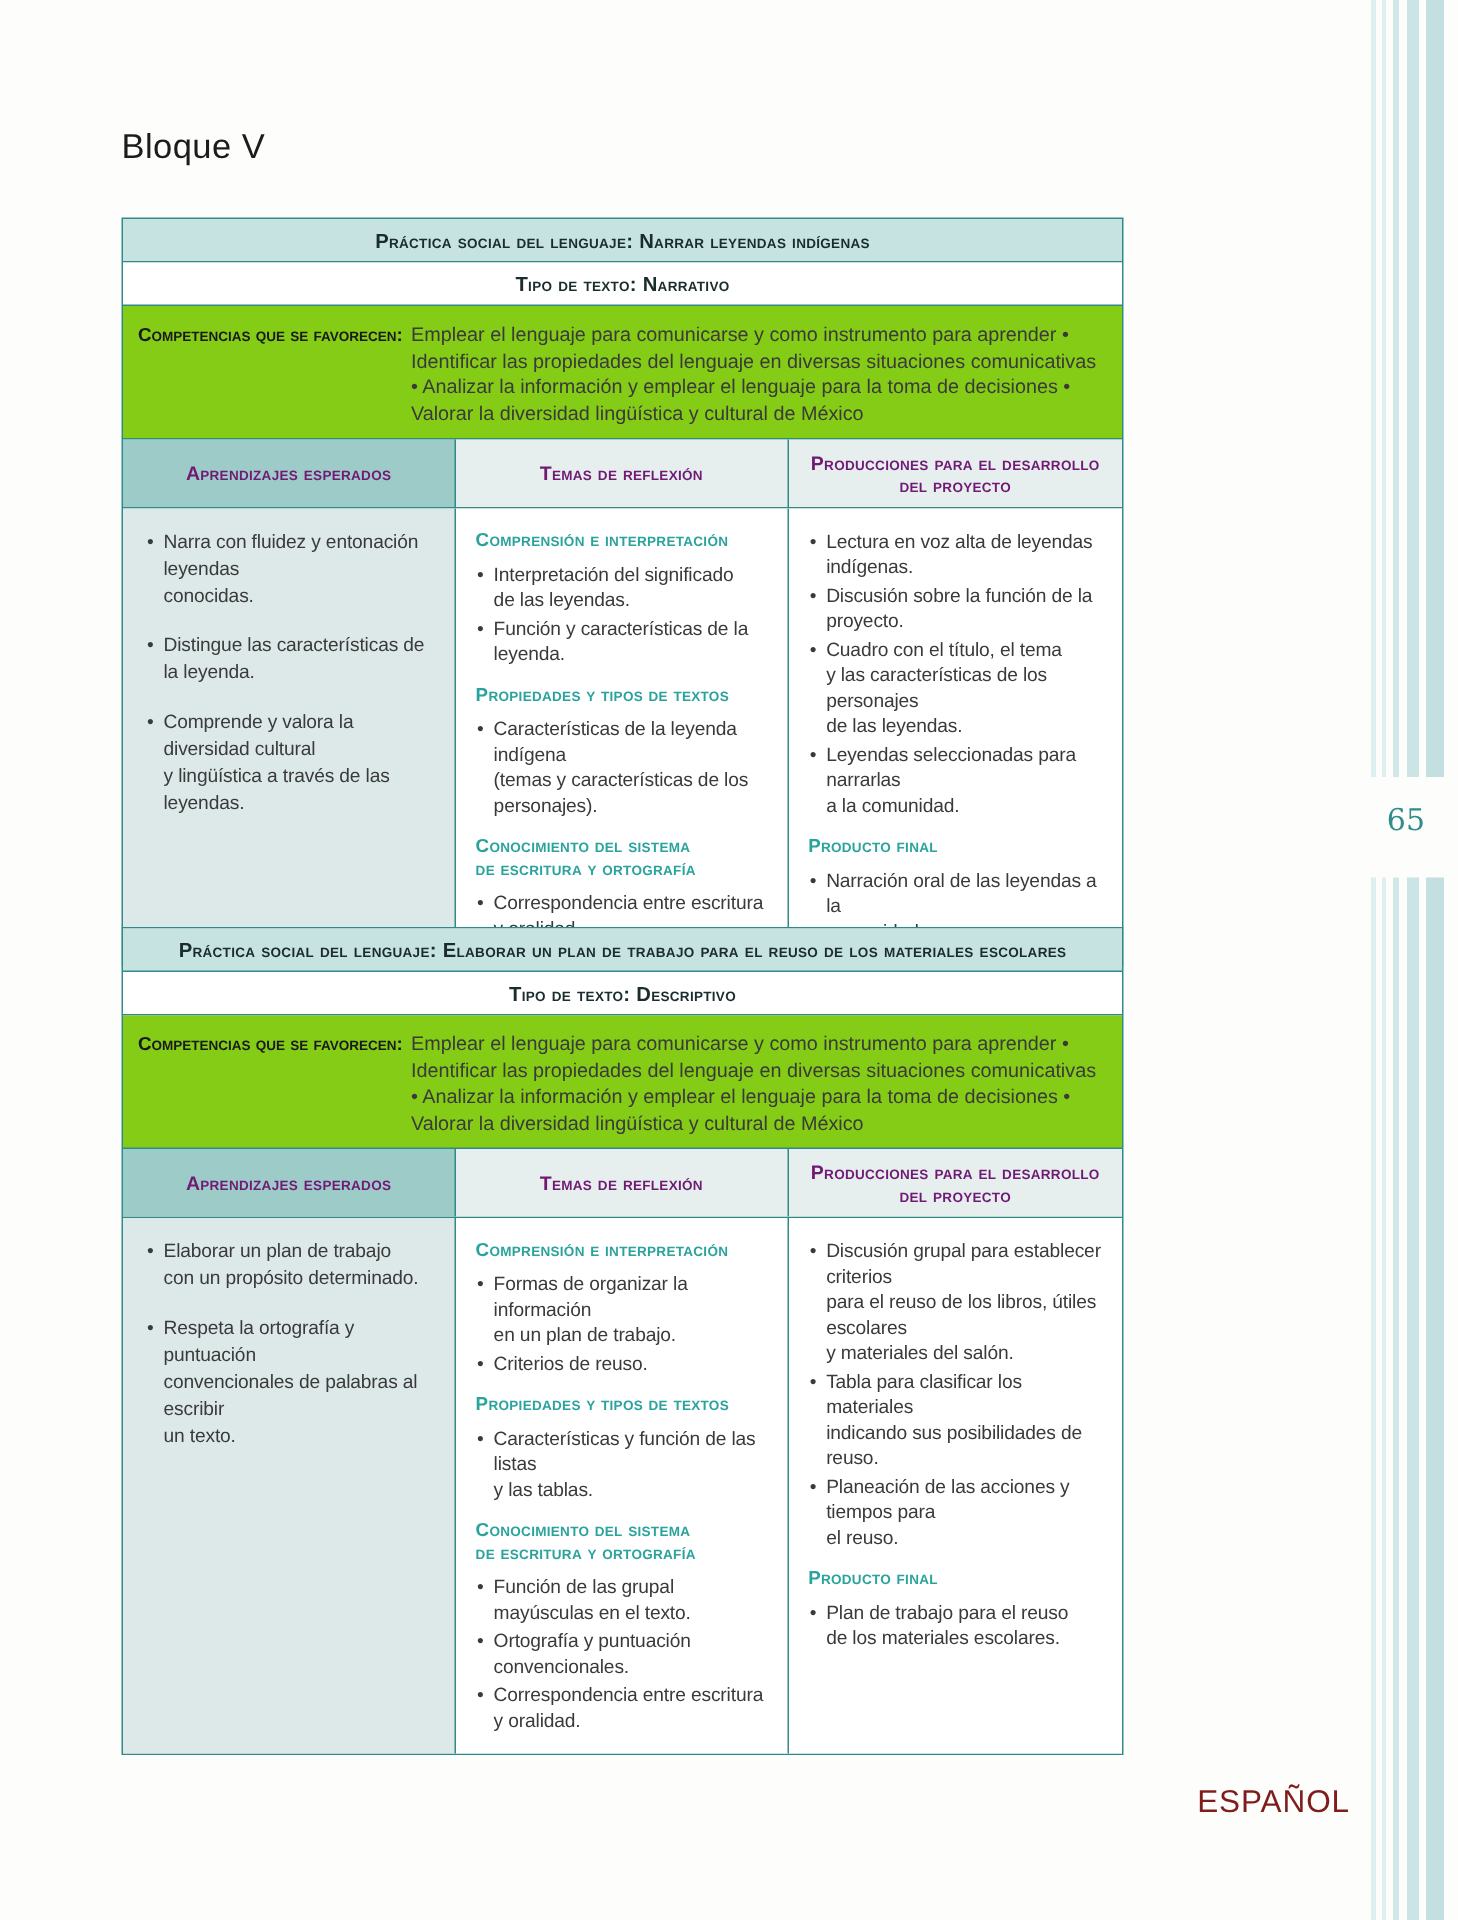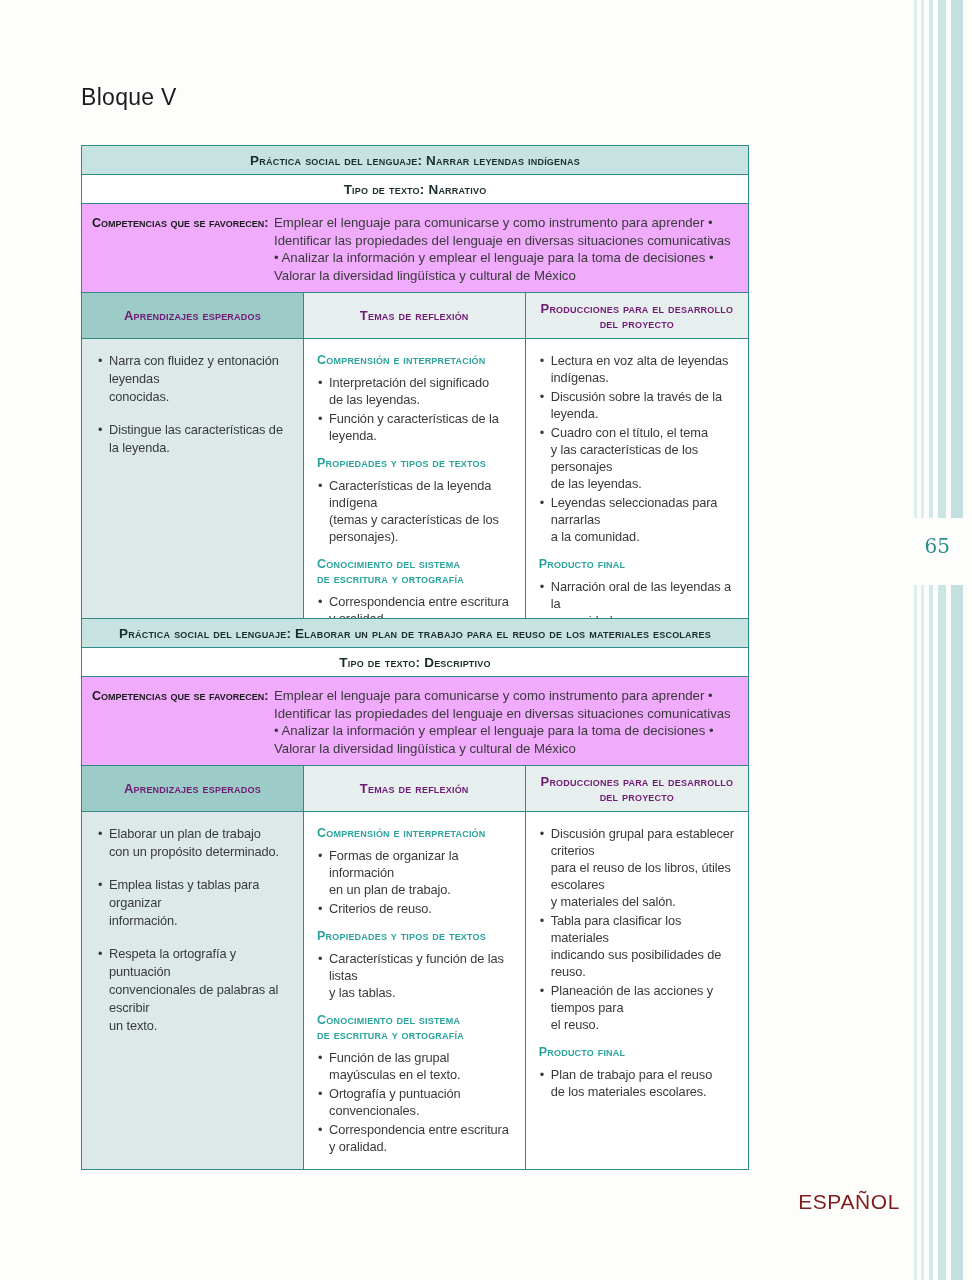--- a/index.html
+++ b/index.html
@@ -36,21 +36,21 @@
   #t1{top:145px}
   #t2{top:618px}
 
   .row{box-sizing:border-box;border-bottom:1px solid var(--bd)}
   .hdr{height:29px;display:flex;align-items:center;justify-content:center;
     font-variant:small-caps;font-weight:700;font-size:13.5px;
     letter-spacing:.2px;color:#1a2c2b}
   .practice{background:#c7e3e1}
   .texttype{background:#fff}
 
-  .comp{min-height:67px;background:#f0abfc;display:flex;align-items:flex-start;
+  .comp{min-height:67px;background:#84cc16;display:flex;align-items:flex-start;
     padding:10px 14px 8px 10px}
   .complabel{font-variant:small-caps;font-weight:700;font-size:12.5px;
     line-height:16px;width:182px;flex:none;color:#1a1a1a;padding-top:1px}
   .comptext{flex:1;font-size:13.2px;line-height:17.5px;color:var(--body-text)}
 
   .cols{display:flex}
   .col{box-sizing:border-box;width:273px;border-right:1px solid var(--bd)}
   .col:last-child{width:274px;border-right:none}
   .heads{border-bottom:1px solid var(--bd)}
   .heads .col{min-height:45px;display:flex;align-items:center;justify-content:center;
@@ -94,37 +94,39 @@
     <div class="col h1">Aprendizajes esperados</div>
     <div class="col h2">Temas de reflexión</div>
     <div class="col h3">Producciones para el desarrollo
 del proyecto</div>
   </div>
   <div class="cols bodyrow">
     <div class="col c1">
         <div class="it bullet">Narra con fluidez y entonación leyendas
 conocidas.</div>
         <div class="it bullet">Distingue las características de la leyenda.</div>
+        <div class="it bullet">Comprende y valora la diversidad cultural
+y lingüística a través de las leyendas.</div>
       </div>
     <div class="col c2">
         <div class="it subhead">Comprensión e interpretación</div>
         <div class="it bullet">Interpretación del significado
 de las leyendas.</div>
         <div class="it bullet">Función y características de la leyenda.</div>
         <div class="it subhead">Propiedades y tipos de textos</div>
         <div class="it bullet">Características de la leyenda indígena
 (temas y características de los
 personajes).</div>
         <div class="it subhead">Conocimiento del sistema
 de escritura y ortografía</div>
         <div class="it bullet">Correspondencia entre escritura y oralidad.</div>
       </div>
     <div class="col c3">
         <div class="it bullet">Lectura en voz alta de leyendas indígenas.</div>
-        <div class="it bullet">Discusión sobre la través de la leyenda.</div>
+        <div class="it bullet">Discusión sobre la función de la proyecto.</div>
         <div class="it bullet">Cuadro con el título, el tema
 y las características de los personajes
 de las leyendas.</div>
         <div class="it bullet">Leyendas seleccionadas para narrarlas
 a la comunidad.</div>
         <div class="it subhead">Producto final</div>
         <div class="it bullet">Narración oral de las leyendas a la
 comunidad.</div>
       </div>
   </div>
@@ -140,22 +142,20 @@
   <div class="cols heads">
     <div class="col h1">Aprendizajes esperados</div>
     <div class="col h2">Temas de reflexión</div>
     <div class="col h3">Producciones para el desarrollo
 del proyecto</div>
   </div>
   <div class="cols bodyrow">
     <div class="col c1">
         <div class="it bullet">Elaborar un plan de trabajo
 con un propósito determinado.</div>
-        <div class="it bullet">Emplea listas y tablas para organizar
-información.</div>
         <div class="it bullet">Respeta la ortografía y puntuación
 convencionales de palabras al escribir
 un texto.</div>
       </div>
     <div class="col c2">
         <div class="it subhead">Comprensión e interpretación</div>
         <div class="it bullet">Formas de organizar la información
 en un plan de trabajo.</div>
         <div class="it bullet">Criterios de reuso.</div>
         <div class="it subhead">Propiedades y tipos de textos</div>

